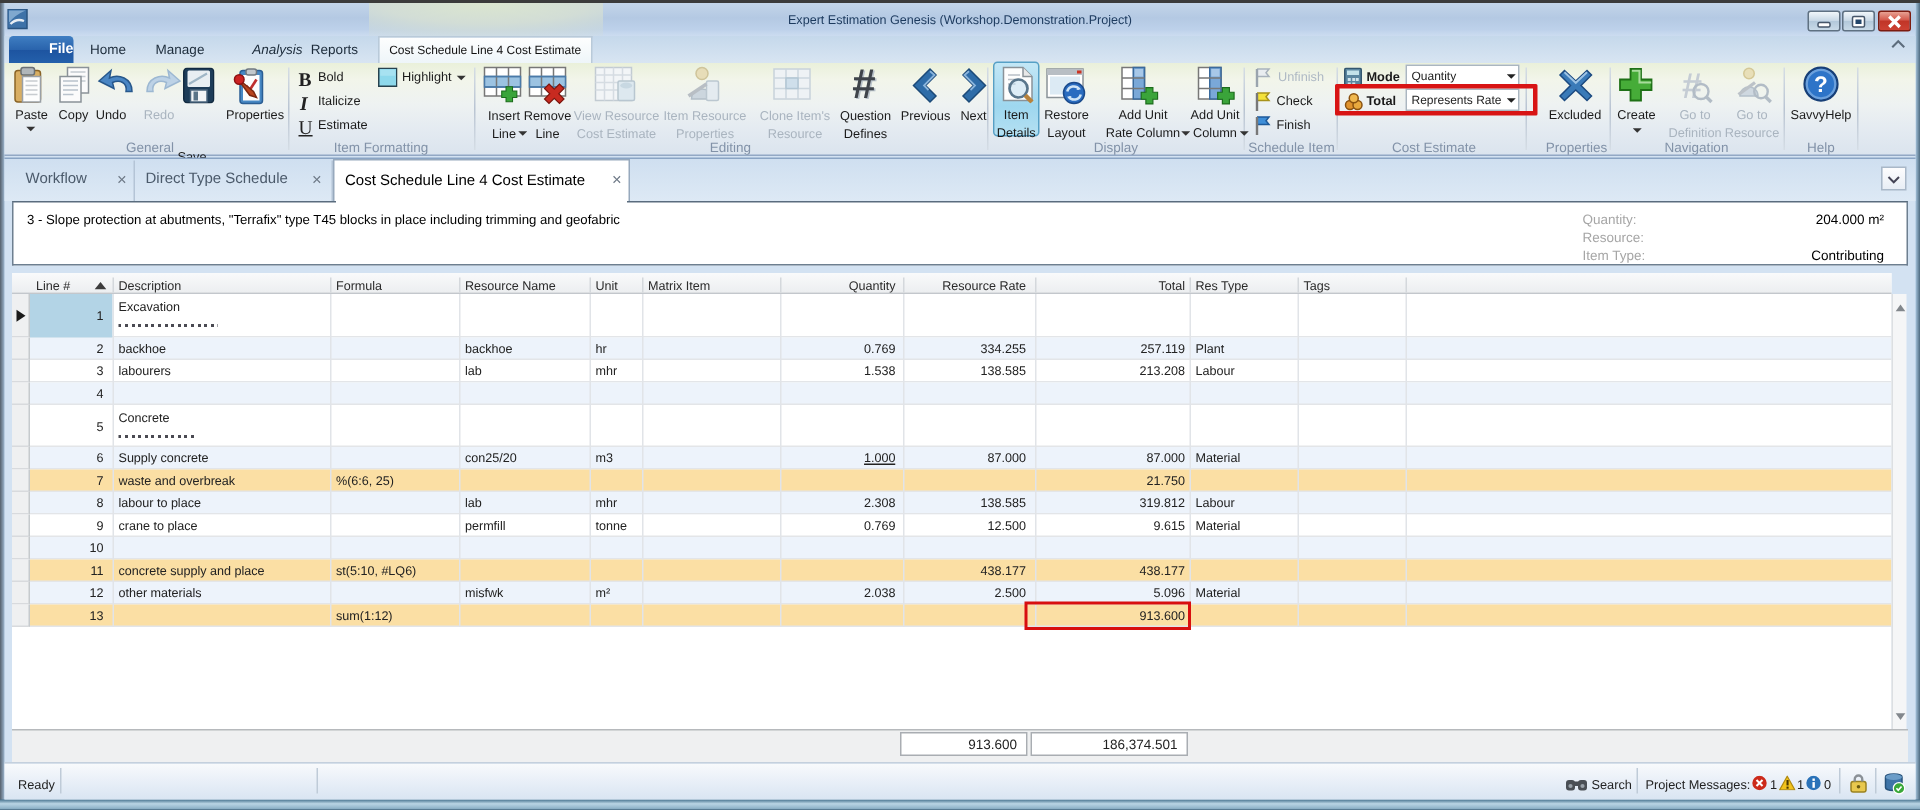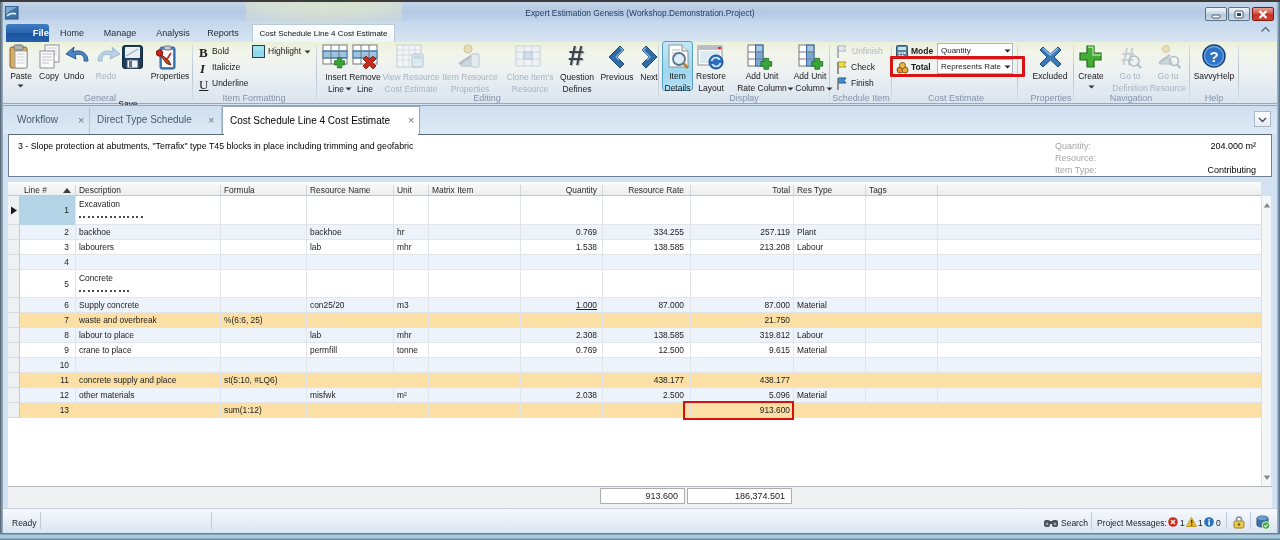--- a/index.html
+++ b/index.html
@@ -78,21 +78,21 @@
 <svg class="abs" style="left:5px;top:6px;" width="14" height="14">
     <rect x="0" y="0" width="13" height="13" fill="#3e72a8" stroke="#2a5480"></rect>
     <path d="M1 9 Q5 4 12 1 L12 1 L1 1 Z" fill="#7fa8cf"></path>
     <path d="M2 10 Q6 6 11 8" stroke="#e8eef4" stroke-width="1.6" fill="none"></path>
   </svg>
 
 <div id="tabrow"></div>
 <div id="filetab" style="font-weight:bold;">File</div>
 <div class="rtab" style="left:52px;width:40px;">Home</div>
 <div class="rtab" style="left:100px;width:40px;">Manage</div>
-<div class="rtab" style="left:152px;width:42px;">Analysis</div>
+<div class="rtab" style="left:164px;width:42px;font-style:italic;">Analysis</div>
 <div class="rtab" style="left:202px;width:42px;">Reports</div>
 <div id="ctxtab">Cost Schedule Line 4 Cost Estimate</div>
 <svg class="abs" style="left:1259px;top:25px;" width="13" height="9">
     <path d="M2.5 6.5 L6.5 2.5 L10.5 6.5" stroke="#5c6c7c" stroke-width="1.4" fill="none"></path>
   </svg>
 
 <div id="ribbon"></div>
 
 <div class="gsep" style="left:192px;"></div>
 <div class="gsep" style="left:316px;"></div>
@@ -155,21 +155,21 @@
     <path d="M3 9 L14 18 L16 22 L11.5 20.5 Z" fill="#b8441f" stroke="#7c2812"></path>
     <circle cx="4.5" cy="10" r="3.2" fill="#cc2222" stroke="#8c1212"></circle>
   </svg>
 <div class="blabel" style="left:146px;top:71px;width:48px;">Properties</div>
 
 <div class="abs" style="left:199px;top:45px;width:12px;height:12px;font-family:'Liberation Serif',serif;font-weight:bold;font-size:13px;color:#222;">B</div>
 <div class="slabel" style="left:212px;top:46px;">Bold</div>
 <div class="abs" style="left:200px;top:61px;width:12px;height:12px;font-family:'Liberation Serif',serif;font-style:italic;font-weight:bold;font-size:13px;color:#222;">I</div>
 <div class="slabel" style="left:212px;top:62px;">Italicize</div>
 <div class="abs" style="left:199px;top:77px;width:12px;height:12px;font-family:'Liberation Serif',serif;font-size:13px;color:#222;text-decoration:underline;">U</div>
-<div class="slabel" style="left:212px;top:78px;">Underline</div>
+<div class="slabel" style="left:212px;top:78px;">Estimate</div>
 <svg class="abs" style="left:252px;top:45px;" width="13" height="13">
     <rect x="0.5" y="0.5" width="12" height="12" fill="#8ed9ec" stroke="#27424e"></rect>
     <path d="M1.5 1.5 h10 v4 h-10 Z" fill="#a7e2f1"></path>
   </svg>
 <div class="slabel" style="left:268px;top:46px;">Highlight</div>
 <svg class="abs" style="left:304px;top:50px;" width="7" height="4">
     <path d="M0.5 0.5 L3.5 3.5 L6.5 0.5" fill="#333"></path>
   </svg>
 
 <svg class="abs" style="left:322px;top:44px;" width="27" height="26">

